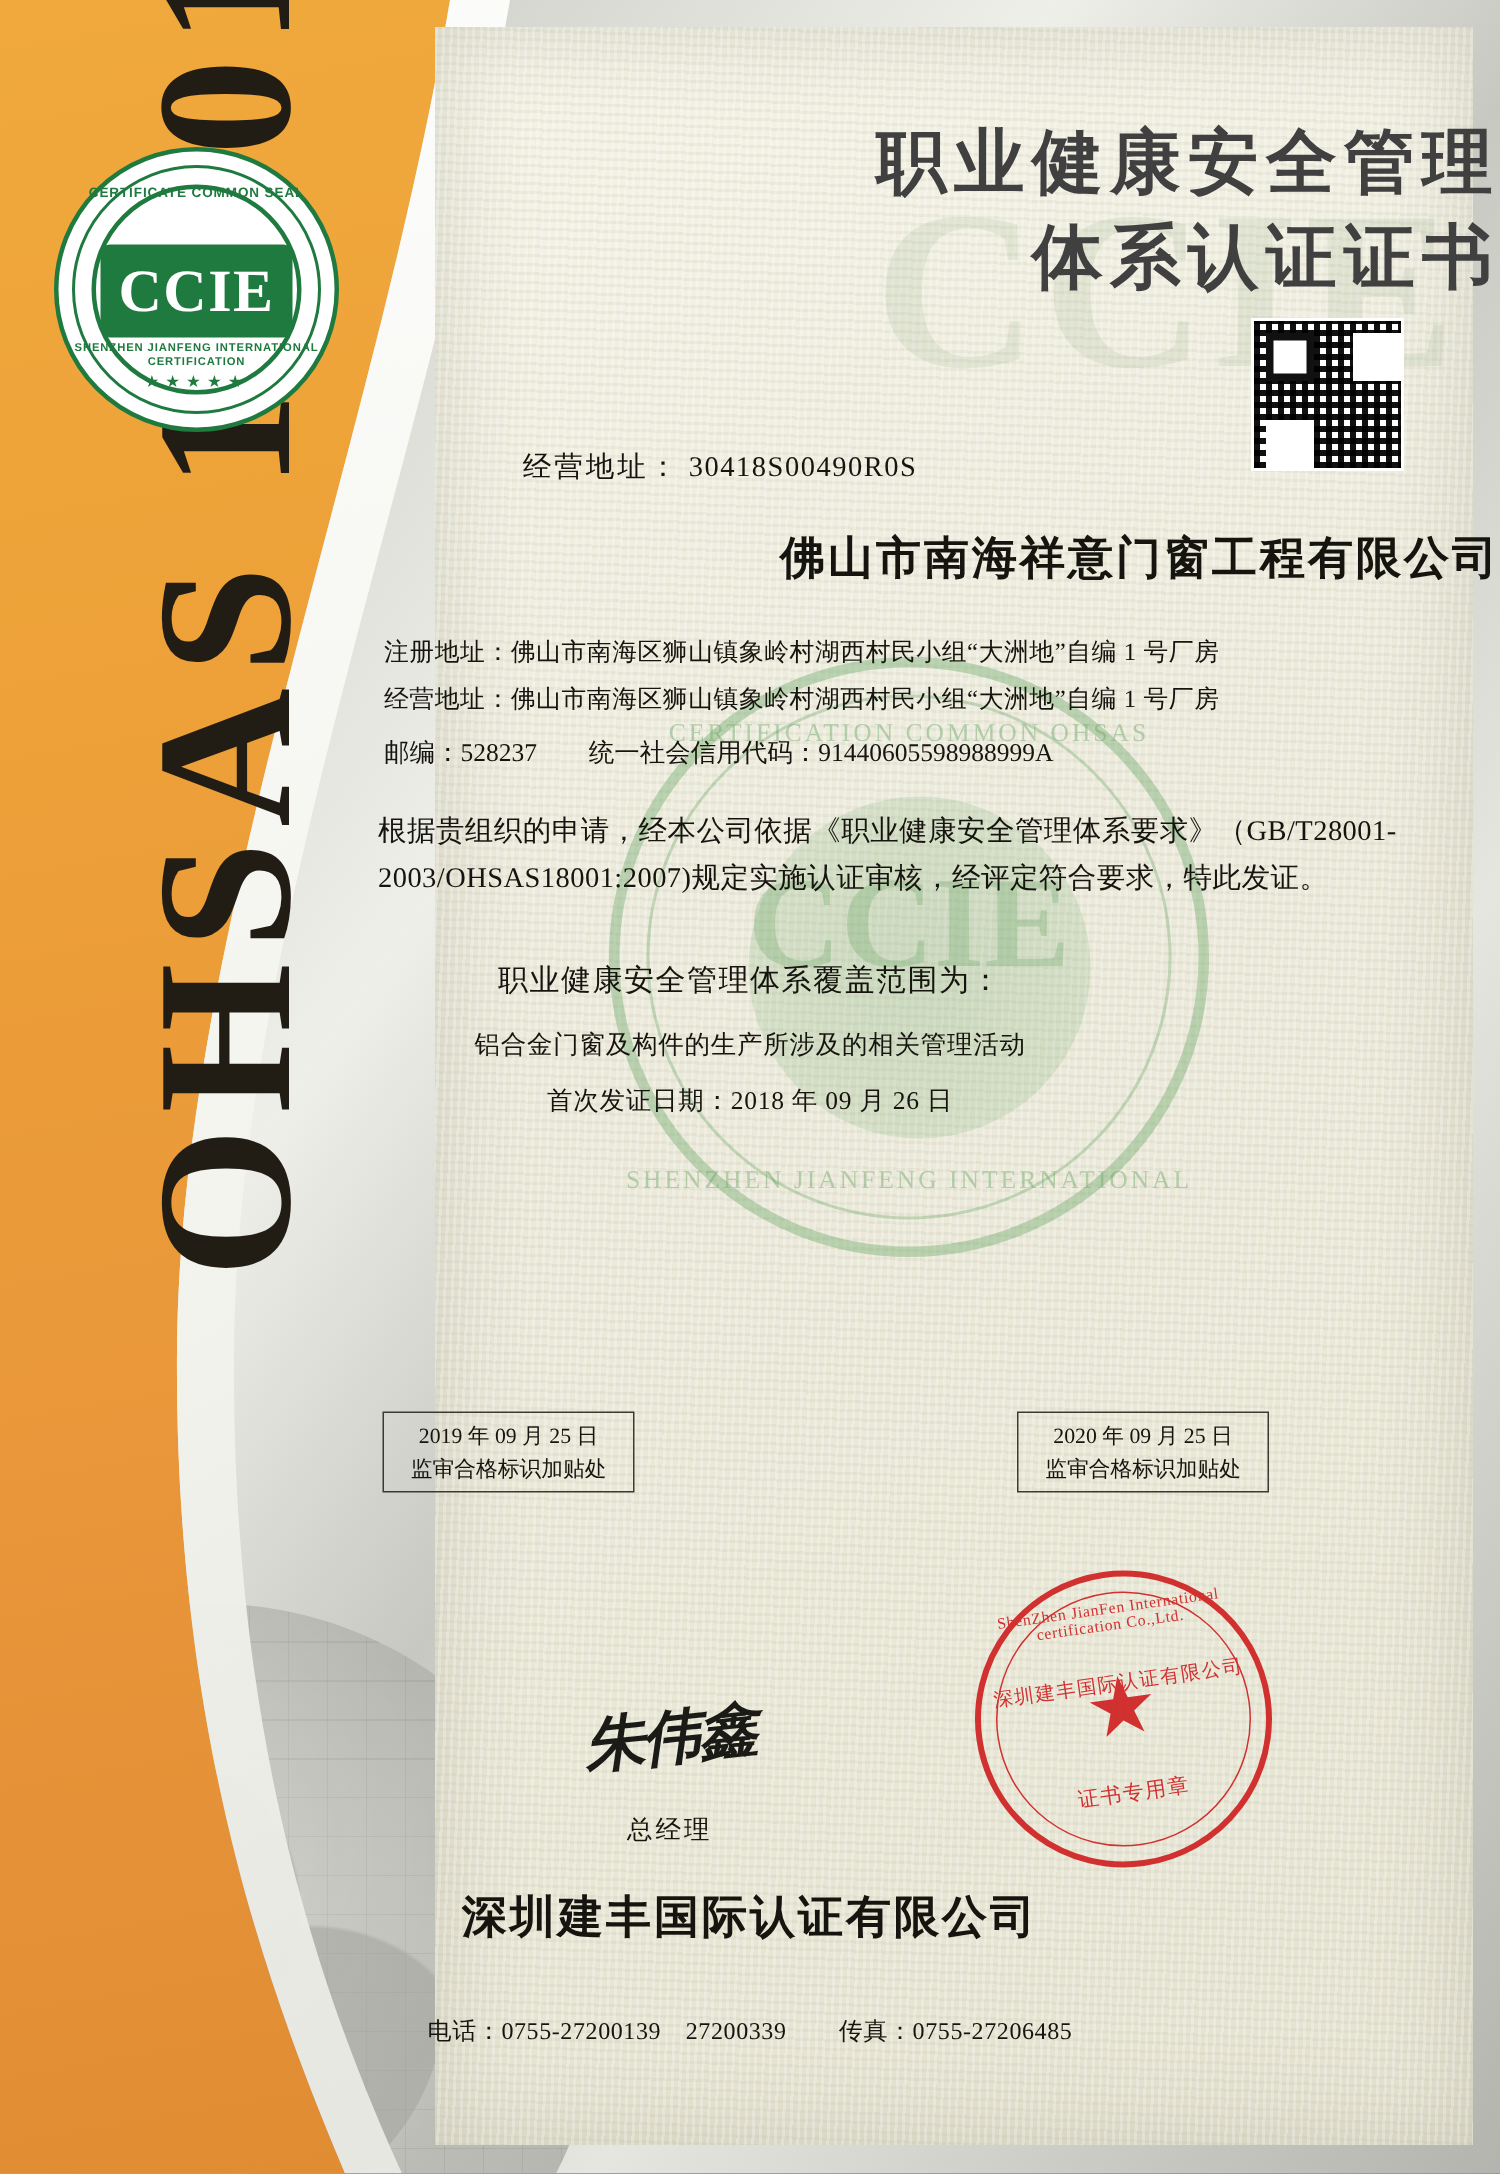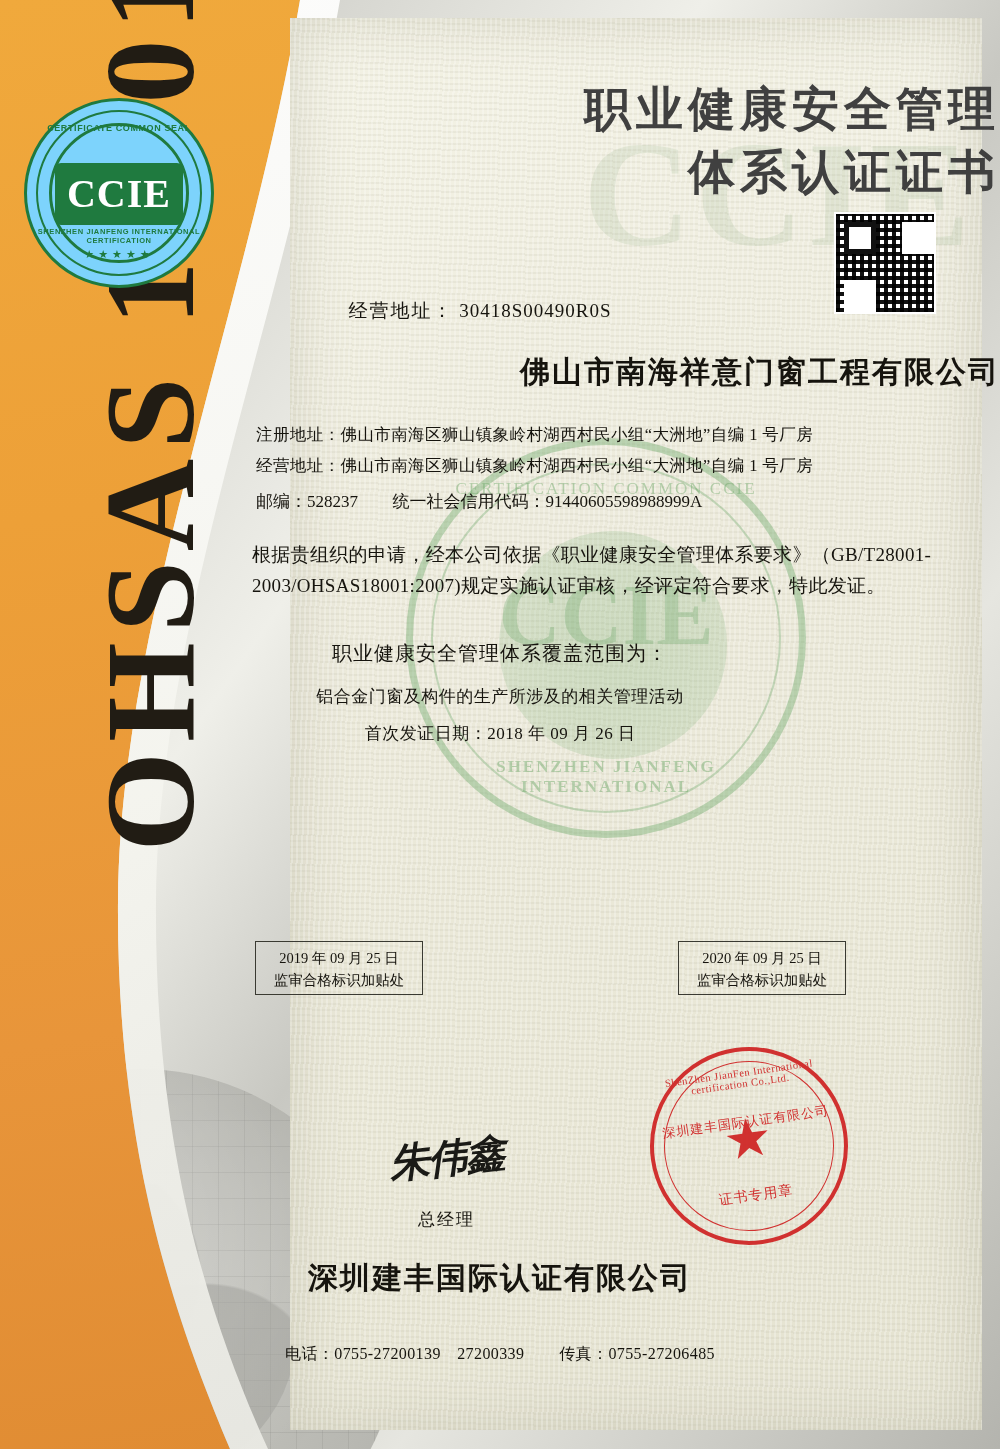--- a/index.html
+++ b/index.html
@@ -133,21 +133,21 @@
   .wm-text-top, .wm-text-bottom {
     position:absolute;
     width: 100%;
     text-align:center;
     font-family:"Liberation Serif", serif;
     font-size: 17px;
     letter-spacing: 2px;
     color: rgba(106,167,102,.45);
   }
   .wm-text-top { top: 34px; }
-  .wm-text-bottom { bottom: 34px; font-weight: bold; }
+  .wm-text-bottom { bottom: 34px; }
   .wm-big {
     position:absolute;
     left:0; right:0; top: 120px;
     text-align:center;
     font-family:"Liberation Serif", serif;
     font-weight:bold;
     font-size: 86px;
     color: rgba(106,167,102,.30);
   }
   
@@ -157,24 +157,24 @@
     font-family:"Liberation Serif", serif;
     font-weight:bold;
     font-size: 150px;
     color: rgba(150,175,140,.18);
     letter-spacing: 4px;
   }
 
   
   .ccie-logo {
     position:absolute;
-    left: 24px; top: 98px;
+    left: 36px; top: 98px;
     width: 190px; height: 190px;
     border-radius: 50%;
-    background: #7dd3fc;
+    background: #ffffff;
     border: 3px solid #1f7a3f;
     box-sizing: border-box;
   }
   .ccie-logo .ring2 {
     position:absolute; inset: 9px;
     border-radius:50%;
     border: 2px solid #1f7a3f;
   }
   .ccie-logo .ring3 {
     position:absolute; inset: 22px;
@@ -453,21 +453,21 @@
     <div class="arc-bottom">SHENZHEN JIANFENG INTERNATIONAL CERTIFICATION</div>
   </div>
 
   <div class="doc">
     <div class="doc-texture"></div>
 
     <div class="ghost-ccie">CCIE</div>
 
     <div class="watermark">
       <div class="wm-inner"></div>
-      <div class="wm-text-top">CERTIFICATION COMMON CCIE</div>
+      <div class="wm-text-top">CERTIFICATION COMMON OHSAS</div>
       <div class="wm-big">CCIE</div>
       <div class="wm-text-bottom">SHENZHEN JIANFENG INTERNATIONAL</div>
     </div>
   </div>
 
   <div class="title-cn">
     <div>职业健康安全管理</div>
     <div>体系认证证书</div>
   </div>
 

